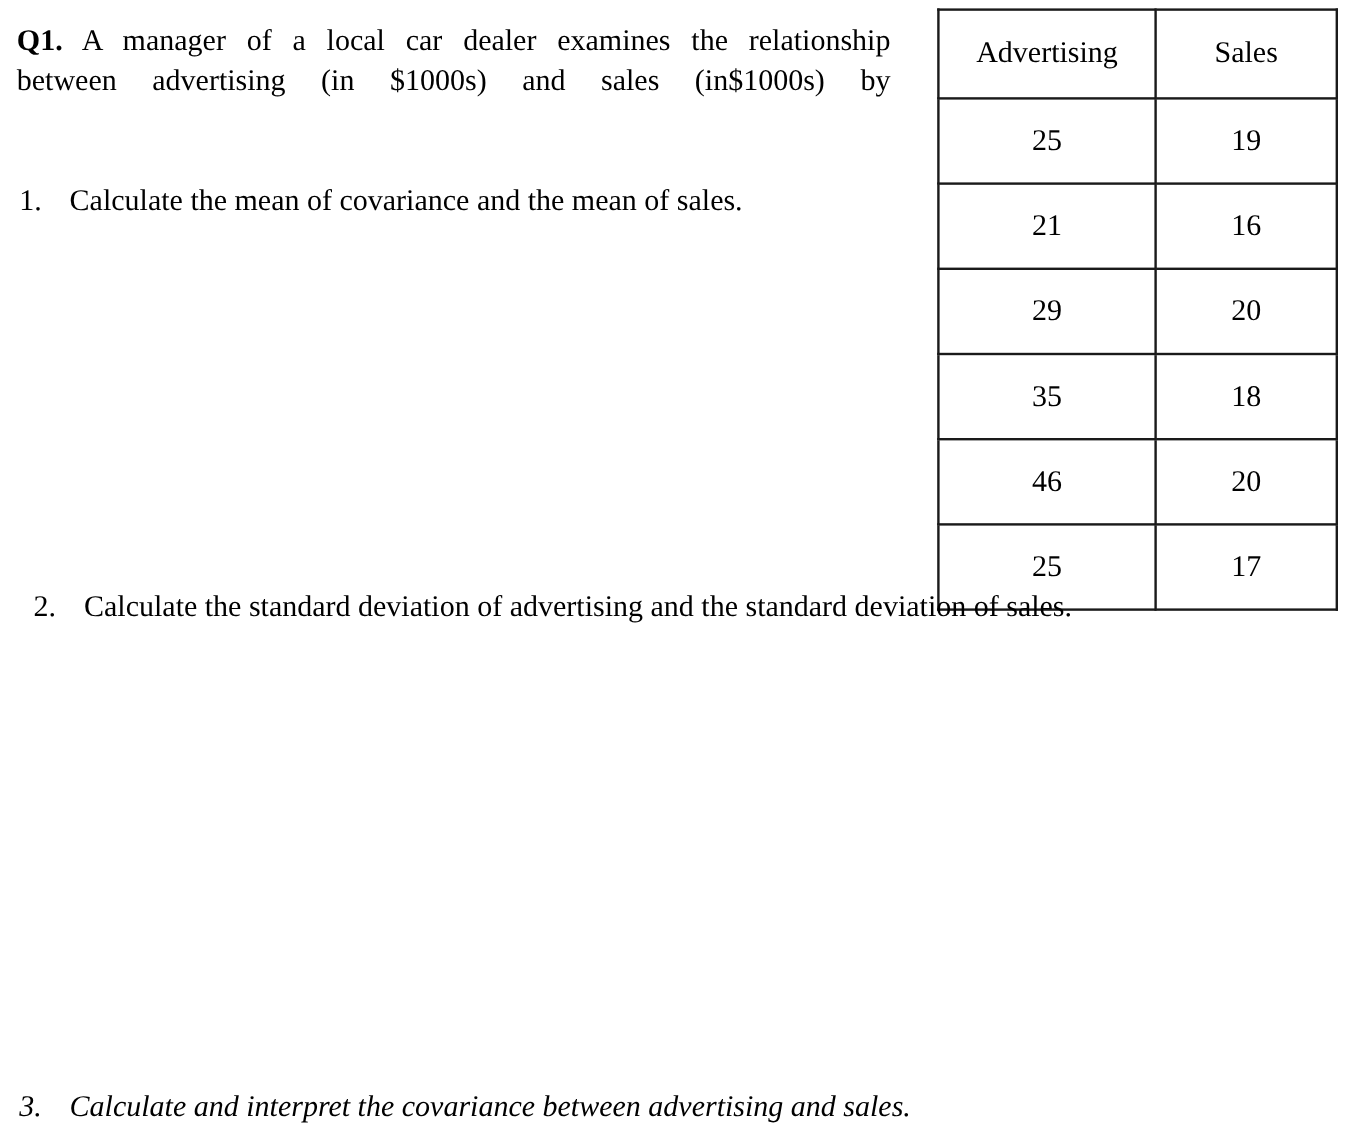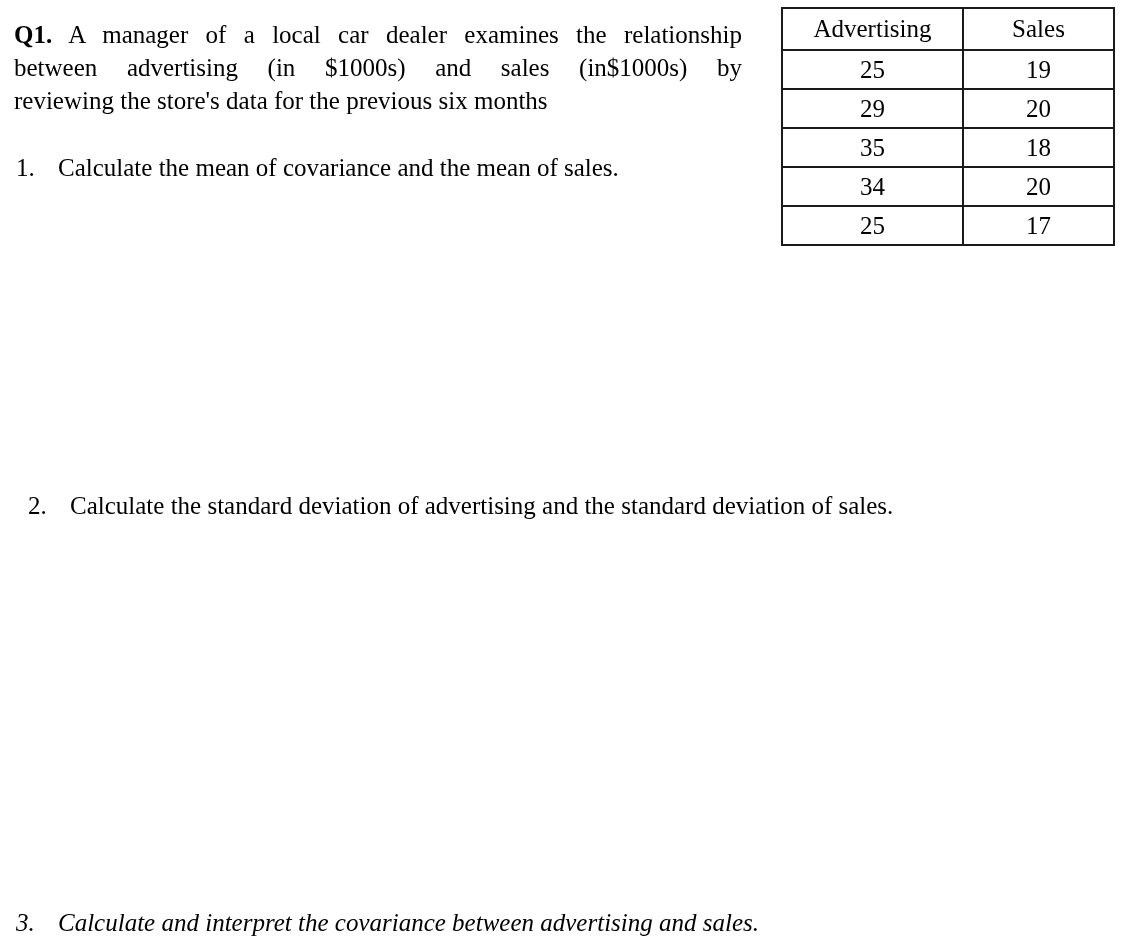--- a/index.html
+++ b/index.html
@@ -69,67 +69,70 @@
     border-collapse: collapse;
     width: 332px;
     table-layout: fixed;
   }
   table.data-table th,
   table.data-table td {
     border: 2px solid #1a1a1a;
     text-align: center;
     font-size: 25px;
     font-weight: normal;
-    padding: 0;
+    padding: 16px;
     height: 37px;
     line-height: 37px;
   }
   table.data-table thead th {
     height: 40px;
     line-height: 40px;
   }
   table.data-table col.col-advertising { width: 181px; }
   table.data-table col.col-sales { width: 151px; }
 </style>
 </head>
 <body>
 
 <div id="intro-paragraph">
   <span class="just-line"><span class="q-label">Q1.</span> <span>A manager of a local car dealer examines the relationship</span></span>
   <span class="just-line">between advertising (in $1000s) and sales (in$1000s) by</span>
-  <span class="just-line last">reviewing the store's data for the previous six months</span>
 </div>
 
 <div id="data-table-wrap">
   <table class="data-table">
     <colgroup>
       <col class="col-advertising">
       <col class="col-sales">
     </colgroup>
     <thead>
       <tr>
         <th>Advertising</th>
         <th>Sales</th>
       </tr>
     </thead>
     <tbody>
       <tr>
         <td>25</td>
         <td>19</td>
       </tr>
       <tr>
+        <td>21</td>
+        <td>16</td>
+      </tr>
+      <tr>
         <td>29</td>
         <td>20</td>
       </tr>
       <tr>
         <td>35</td>
         <td>18</td>
       </tr>
       <tr>
-        <td>34</td>
+        <td>46</td>
         <td>20</td>
       </tr>
       <tr>
         <td>25</td>
         <td>17</td>
       </tr>
     </tbody>
   </table>
 </div>
 

